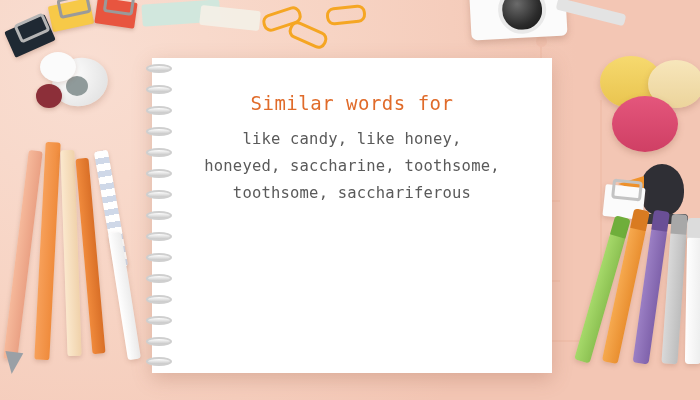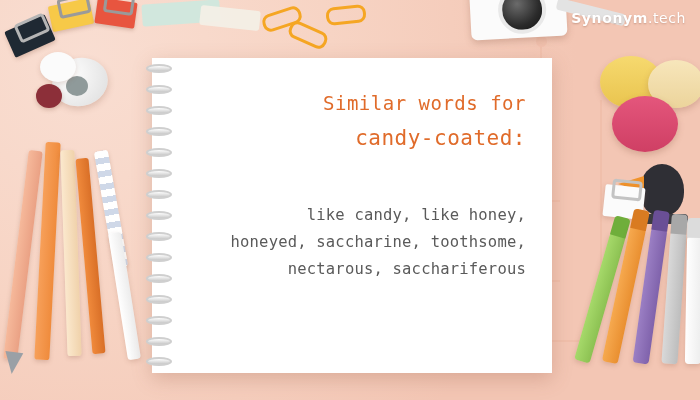--- a/index.html
+++ b/index.html
@@ -60,21 +60,21 @@
     width: 400px;
     height: 315px;
     background: #ffffff;
     box-shadow: 0 6px 18px rgba(150, 90, 70, .28);
   }
   .notebook-inner {
     position: absolute;
     inset: 0;
     padding: 34px 26px 0 26px;
     box-sizing: border-box;
-    text-align: right;
+    text-align: center;
   }
   .spiral {
     position: absolute;
     left: 146px;
     top: 58px;
     width: 26px;
     height: 315px;
   }
   .ring {
     position: absolute;
@@ -284,25 +284,24 @@
   <div class="prop marker" style="left:666px; top:232px; width:16px; height:132px; background:linear-gradient(90deg,#d9d9d9,#bdbdbd); transform:rotate(4deg);">
     <div class="cap" style="background:#a8a8a8;"></div>
   </div>
   <div class="prop marker" style="left:686px; top:236px; width:16px; height:128px; background:linear-gradient(90deg,#ffffff,#ededed); transform:rotate(1deg);">
     <div class="cap" style="background:#dcdcdc;"></div>
   </div>
 
   <div class="notebook">
     <div class="notebook-inner">
       <p class="title-line1">Similar words for</p>
-      <p class="title-line2">candy-coated:</p>
       <div class="words">
         <div>like candy, like honey,</div>
         <div>honeyed, saccharine, toothsome,</div>
-        <div>nectarous, sacchariferous</div>
+        <div>toothsome, sacchariferous</div>
       </div>
     </div>
   </div>
 
   <div class="spiral">
     <div class="ring" style="top:6px;"></div>
     <div class="ring" style="top:27px;"></div>
     <div class="ring" style="top:48px;"></div>
     <div class="ring" style="top:69px;"></div>
     <div class="ring" style="top:90px;"></div>
@@ -311,17 +310,14 @@
     <div class="ring" style="top:153px;"></div>
     <div class="ring" style="top:174px;"></div>
     <div class="ring" style="top:195px;"></div>
     <div class="ring" style="top:216px;"></div>
     <div class="ring" style="top:237px;"></div>
     <div class="ring" style="top:258px;"></div>
     <div class="ring" style="top:279px;"></div>
     <div class="ring" style="top:299px;"></div>
   </div>
 
-  <div class="logo">
-    <b>Synonym</b><span>.tech</span>
-  </div>
 
 </div>
 
 </body></html>

